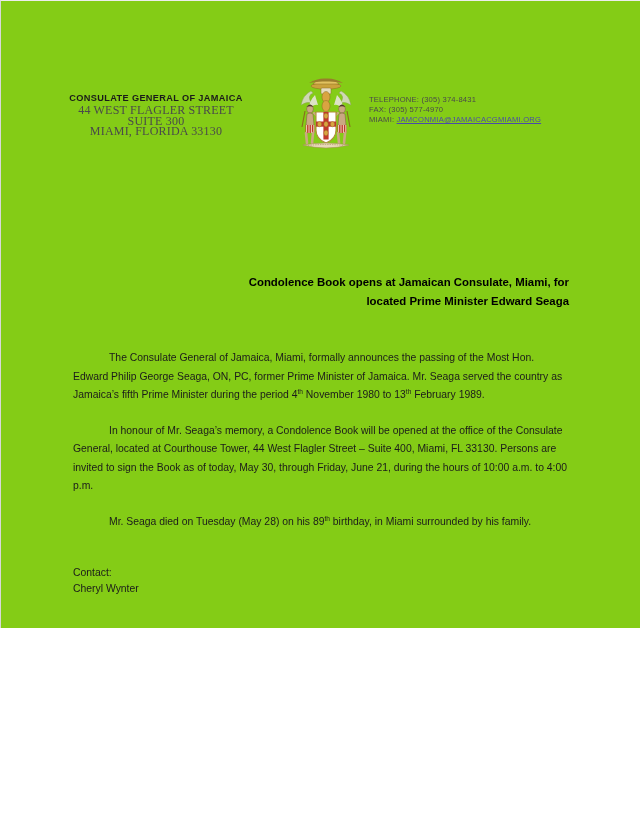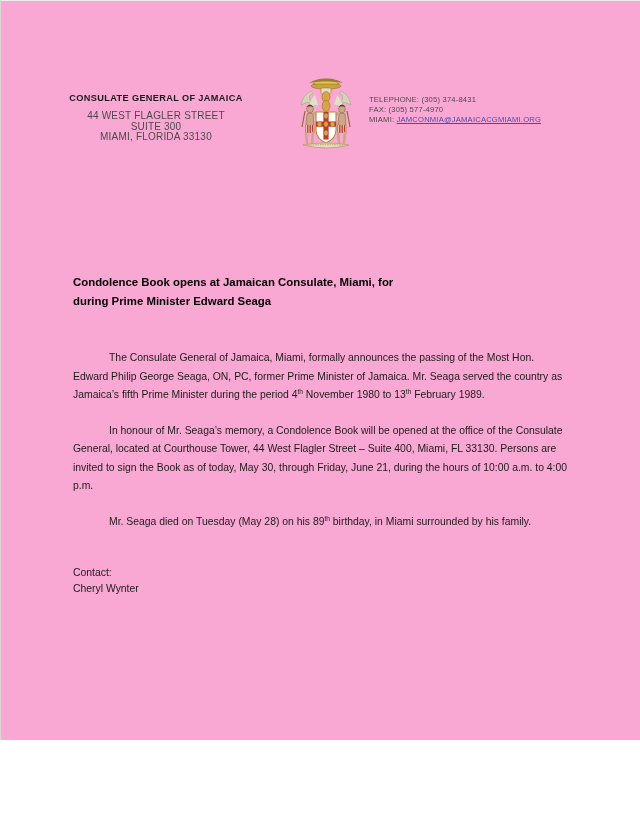--- a/index.html
+++ b/index.html
@@ -10,22 +10,22 @@
   body {
     width: 640px;
     height: 828px;
     font-family: "Liberation Sans", sans-serif;
     color: #000000;
     overflow: hidden;
   }
   .page {
     position: relative;
     width: 640px;
-    height: 740px;
-    background: #f9a8d4;
+    height: 628px;
+    background: #84cc16;
     box-sizing: border-box;
     border-left: 1px solid #d8d8d8;
     border-top: 1px solid #ececec;
   }
 
   
   .letterhead {
     position: absolute;
     top: 74px;
     left: 0;
@@ -41,25 +41,26 @@
     color: #3d3d3d;
   }
   .lh-org {
     font-size: 9.2px;
     font-weight: bold;
     letter-spacing: 0.35px;
     color: #1a1a1a;
     white-space: nowrap;
   }
   .lh-addr {
-    font-size: 10px;
+    font-size: 12px;
     letter-spacing: 0.2px;
     line-height: 10.5px;
     color: #4a4a4a;
-    margin-top: 8px;
+    margin-top: 2px;
+    font-family: Liberation Serif, serif;
   }
   .lh-addr div { white-space: nowrap; }
 
   .lh-right {
     position: absolute;
     right: 42px;
     top: 20px;
     width: 230px;
     text-align: left;
     font-size: 7.6px;
@@ -95,21 +96,21 @@
     color: #000;
     letter-spacing: 0.1px;
   }
 
   
   .doc-title {
     position: absolute;
     left: 72px;
     top: 272px;
     width: 496px;
-    text-align: left;
+    text-align: right;
     font-size: 11.4px;
     font-weight: bold;
     line-height: 19px;
     color: #000;
   }
 
   
   .body-wrap {
     position: absolute;
     left: 72px;
@@ -216,21 +217,21 @@
       <ellipse cx="39.5" cy="49.2" rx="2.1" ry="2.7" fill="#d9a441" stroke="#8a6c21" stroke-width="0.35"></ellipse>
 
       <path d="M10 70 Q33 66 56 70 Q33 76 10 70 Z" fill="#e8d9b8" stroke="#a8905a" stroke-width="0.6"></path>
       <path d="M15 70.5 Q33 68.4 51 70.5" stroke="#9a7c4a" stroke-width="0.55" fill="none" stroke-dasharray="1.4 1"></path>
     </svg>
   </div>
 
 
   <div class="doc-title">
     <div>Condolence Book opens at Jamaican Consulate, Miami, for</div>
-    <div>during Prime Minister Edward Seaga</div>
+    <div>located Prime Minister Edward Seaga</div>
   </div>
 
   <div class="body-wrap">
     <p class="para"><span>The Consulate General of Jamaica, Miami, formally announces the passing of the Most Hon. Edward Philip George Seaga, ON, PC, former Prime Minister of Jamaica.  Mr. Seaga served the country as Jamaica’s fifth Prime Minister during the period 4</span><sup>th</sup><span> November 1980 to 13</span><sup>th</sup><span> February 1989.</span></p>
 
     <p class="para">In honour of Mr. Seaga’s memory, a Condolence Book will be opened at the office of the Consulate General, located at Courthouse Tower, 44 West Flagler Street – Suite 400, Miami, FL 33130. Persons are invited to sign the Book as of today, May 30, through Friday, June 21, during the hours of 10:00 a.m. to 4:00 p.m.</p>
 
     <p class="para"><span>Mr. Seaga died on Tuesday (May 28) on his 89</span><sup>th</sup><span> birthday, in Miami surrounded by his family.</span></p>
   </div>
 

